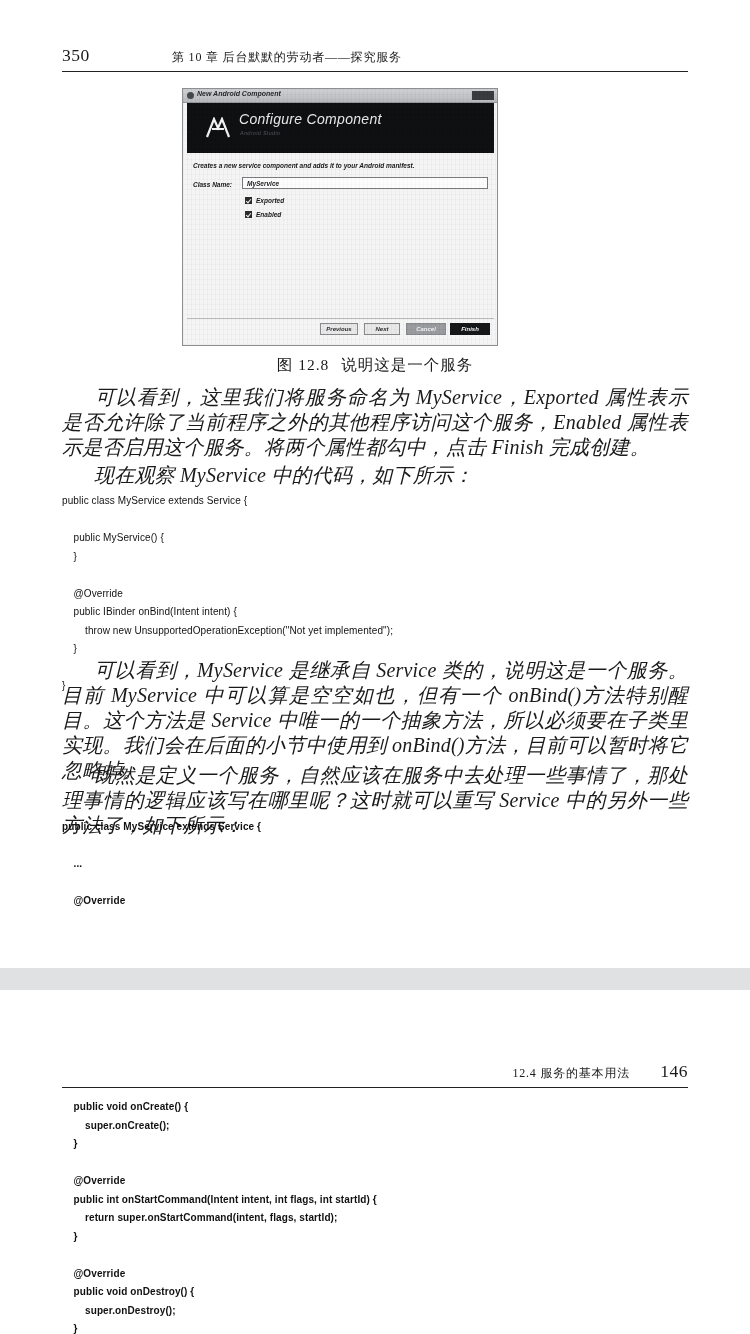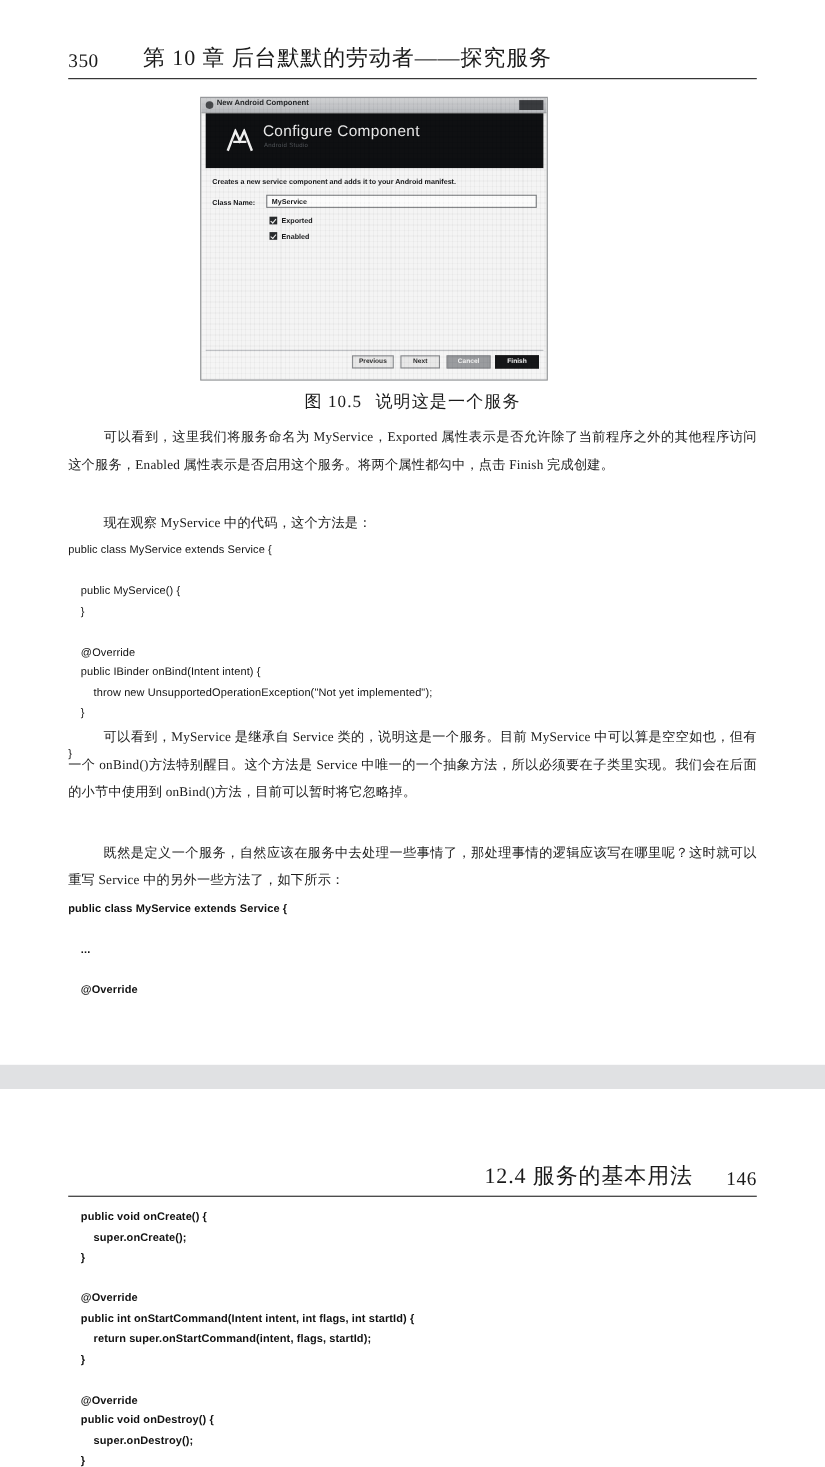--- a/index.html
+++ b/index.html
@@ -50,36 +50,38 @@
   .runhead .folio {
     position: absolute;
     bottom: 5px;
     font-size: 17.5px;
     letter-spacing: .5px;
     text-align: right;
   }
   .runhead .chapline {
     position: absolute;
     bottom: 5px;
-    font-size: 20px;
+    font-size: 12px;
     letter-spacing: .8px;
     white-space: nowrap;
+    margin-left: 42px;
   }
   .runhead-left .folio { left: 0; }
   .runhead-left .chapline { left: 68px; }
   .runhead-right .folio { right: 0; }
   .runhead-right .chapline { right: 58px; }
 
   
   .figure-wrap {
     position: absolute;
     left: 0;
     top: 88px;
     width: 680px;
     text-align: center;
+    font-style: italic;
   }
   .figure-frame {
     display: inline-block;
     width: 316px;
     height: 258px;
     border: 1px solid #8d8f92;
     background: #f3f3f3;
     position: relative;
     box-sizing: border-box;
     overflow: hidden;
@@ -219,25 +221,26 @@
     font-size: 15.5px;
     letter-spacing: 1px;
   }
   .figure-caption .cap-num { margin-right: 12px; }
 
   
   .para {
     position: absolute;
     left: 62px;
     width: 626px;
-    font-size: 12px;
+    font-size: 20px;
     line-height: 25px;
     text-align: justify;
     text-justify: inter-ideograph;
     letter-spacing: .2px;
+    font-style: italic;
   }
   .para .ind { display: inline-block; width: 32px; }
 
   
   pre.code {
     position: absolute;
     left: 62px;
     margin: 0;
     font-family: Liberation Sans, sans-serif;
     font-size: 10px;
@@ -306,26 +309,26 @@
         <div class="dlg-btn btn-previous">Previous</div>
         <div class="dlg-btn btn-next">Next</div>
         <div class="dlg-btn btn-cancel">Cancel</div>
         <div class="dlg-btn btn-finish">Finish</div>
       </div>
 
     </div>
   </div>
 
   <div class="figure-caption">
-    <span class="cap-num">图 10.5</span><span>说明这是一个服务</span>
+    <span class="cap-num">图 12.8</span><span>说明这是一个服务</span>
   </div>
 
   <div class="para" id="para-1"><span class="ind"></span><span>可以看到，这里我们将服务命名为 MyService，Exported 属性表示是否允许除了当前程序之外的其他程序访问这个服务，Enabled 属性表示是否启用这个服务。将两个属性都勾中，点击 Finish 完成创建。</span></div>
 
-  <div class="para" id="para-2"><span class="ind"></span><span>现在观察 MyService 中的代码，这个方法是：</span></div>
+  <div class="para" id="para-2"><span class="ind"></span><span>现在观察 MyService 中的代码，如下所示：</span></div>
 
   <pre class="code" id="code-1">public class MyService extends Service {
 
     public MyService() {
     }
 
     @Override
     public IBinder onBind(Intent intent) {
         throw new UnsupportedOperationException("Not yet implemented");
     }

